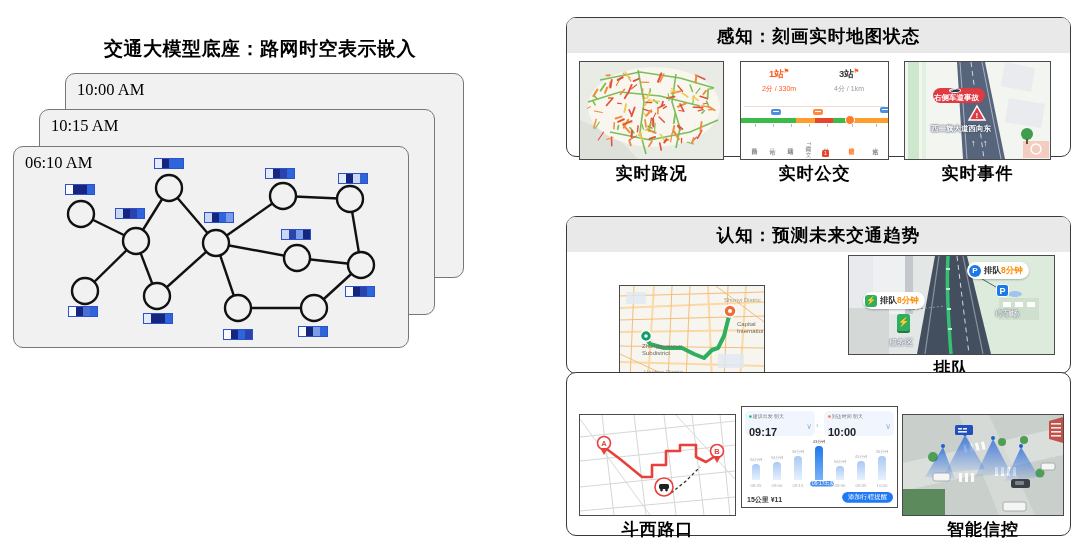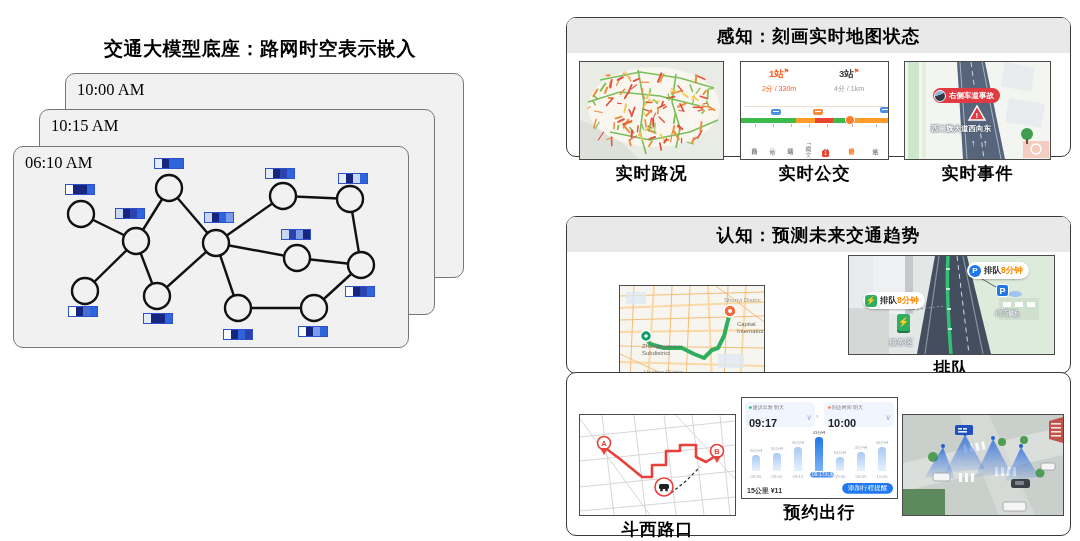--- a/index.html
+++ b/index.html
@@ -30,21 +30,21 @@
 
   
   #fig-traffic{left:12px;top:43px;} #fig-traffic .imgbox{width:143px;height:97px;}
   #fig-bus{left:173px;top:43px;}   #fig-bus .imgbox{width:147px;height:97px;}
   #fig-event{left:337px;top:43px;} #fig-event .imgbox{width:145px;height:97px;}
   
   #fig-eta{left:52px;top:40px;margin-top:28px;}    #fig-eta .imgbox{width:144px;height:96px;}
   #fig-queue{left:281px;top:38px;} #fig-queue .imgbox{width:205px;height:98px;}
   
   #fig-route{left:12px;top:41px;}  #fig-route .imgbox{width:155px;height:100px;}
-  #fig-reserve{left:174px;top:24px;}#fig-reserve .imgbox{width:155px;height:100px;}
+  #fig-reserve{left:174px;top:33px;}#fig-reserve .imgbox{width:155px;height:100px;}
   #fig-signal{left:335px;top:41px;}#fig-signal .imgbox{width:160px;height:100px;}
 
   
   #bus-box{background:#fff;}
   .bus-top{position:absolute;top:5px;width:64px;text-align:center;}
   .bus-top .stops{font:bold 9.5px "Liberation Sans",sans-serif;}
   .bus-top .eta{font:7px "Liberation Sans",sans-serif;margin-top:3px;}
   .flag{font-size:6px;vertical-align:super;}
   .orange-t{color:#ff5a1e;} .dark-t{color:#3a3a3a;} .gray-t{color:#9a9a9a;}
   #bus-divider{position:absolute;left:3px;right:3px;top:44px;height:1px;background:#f3ddd0;}
@@ -56,21 +56,21 @@
     background:#ff7b2a;border:1.5px solid #fff;box-sizing:border-box;}
   .station{position:absolute;top:67px;writing-mode:vertical-rl;font-size:6px;line-height:6.5px;
     letter-spacing:.5px;color:#8a8a8a;height:30px;}
   .station.hl{color:#ff7b2a;}
   .station-tick{position:absolute;top:62px;width:1px;height:3px;background:#bbb;}
   .station-badge{position:absolute;width:7px;height:7px;background:#e8442e;border-radius:1.5px;
     color:#fff;font-size:5px;line-height:7px;text-align:center;}
 
   
   .ev-pill{position:absolute;left:28px;top:26px;height:15px;background:#e03a43;border-radius:8px;
-    display:flex;align-items:center;padding:0 6px 0 1px;color:#fff;font:bold 7.5px "Liberation Sans",sans-serif;}
+    display:flex;align-items:center;padding:0 6px 0 1px;color:#fff;font:bold 7.5px "Liberation Sans",sans-serif;flex-direction:column;}
   .ev-pill .photo{width:12px;height:12px;border-radius:50%;background:#2e3b4a;border:1px solid #fff;
     margin-right:3px;box-sizing:border-box;background-image:linear-gradient(160deg,#8fb2d8 40%,#2e3b4a 41%);}
   .ev-road-label{position:absolute;left:26px;top:62px;color:#fff;font:bold 7.5px "Liberation Sans",sans-serif;
     text-shadow:0 0 2px #3c4a60,0 0 2px #3c4a60;}
 
   
   .q-pill{position:absolute;height:17px;background:#fff;border-radius:9px;display:flex;align-items:center;
     padding:0 6px 0 2px;box-shadow:0 1px 2px rgba(0,0,0,.25);font:bold 8.5px "Liberation Sans",sans-serif;}
   .q-pill .ic{width:12px;height:12px;border-radius:3px;margin-right:3px;color:#fff;font:bold 8px/12px "Liberation Sans",sans-serif;text-align:center;}
   .q-dark{color:#333;} .q-orange{color:#ff8a00;}
@@ -588,21 +588,20 @@
           <div class="rv-bar" style="left: 112.5px; top: 23px; height: 19px; background: linear-gradient(rgb(169, 201, 245), rgb(231, 241, 253));"></div>
           <div class="rv-blabel" style="left: 101.5px; top: 16px;">45分钟</div>
           <div class="rv-xlabel" style="left: 101.5px;">09:45</div>
           <div class="rv-bar" style="left: 133.5px; top: 18px; height: 24px; background: linear-gradient(rgb(169, 201, 245), rgb(231, 241, 253));"></div>
           <div class="rv-blabel" style="left: 122.5px; top: 11px;">36分钟</div>
           <div class="rv-xlabel" style="left: 122.5px;">10:00</div>
         </div>
       <div id="rv-footer">15公里 ¥11</div>
       <div id="rv-btn">添加行程提醒</div>
     </div>
-    <div class="cap">预约出行</div>
   </div>
 
   <div class="fig" id="fig-signal">
     <div class="imgbox">
       <svg width="160" height="100" viewBox="0 0 160 100">
         <defs>
           <linearGradient id="beam" x1="0" y1="0" x2="0" y2="1">
             <stop offset="0" stop-color="#1e64dc" stop-opacity=".75"></stop>
             <stop offset="1" stop-color="#1e64dc" stop-opacity=".08"></stop>
           </linearGradient>
@@ -651,14 +650,15 @@
             <rect x="60" y="13" width="4" height="1.6"></rect>
             <rect x="55" y="16" width="9" height="1.6"></rect>
           </g>
         <rect x="30" y="58" width="17" height="8" rx="2" fill="#f4f5f4" stroke="#9aa0a4" stroke-width=".8"></rect>
         <rect x="108" y="64" width="19" height="9" rx="2.5" fill="#3a4046"></rect>
         <rect x="112" y="66" width="9" height="4" rx="1" fill="#7d858c"></rect>
         <rect x="100" y="87" width="23" height="9" rx="2" fill="#f4f5f4" stroke="#9aa0a4" stroke-width=".8"></rect>
         <rect x="138" y="48" width="14" height="7" rx="2" fill="#f4f5f4" stroke="#9aa0a4" stroke-width=".8"></rect>
       </svg>
     </div>
+    <div class="cap">智能信控</div>
   </div>
 </div>
 
 </body></html>

